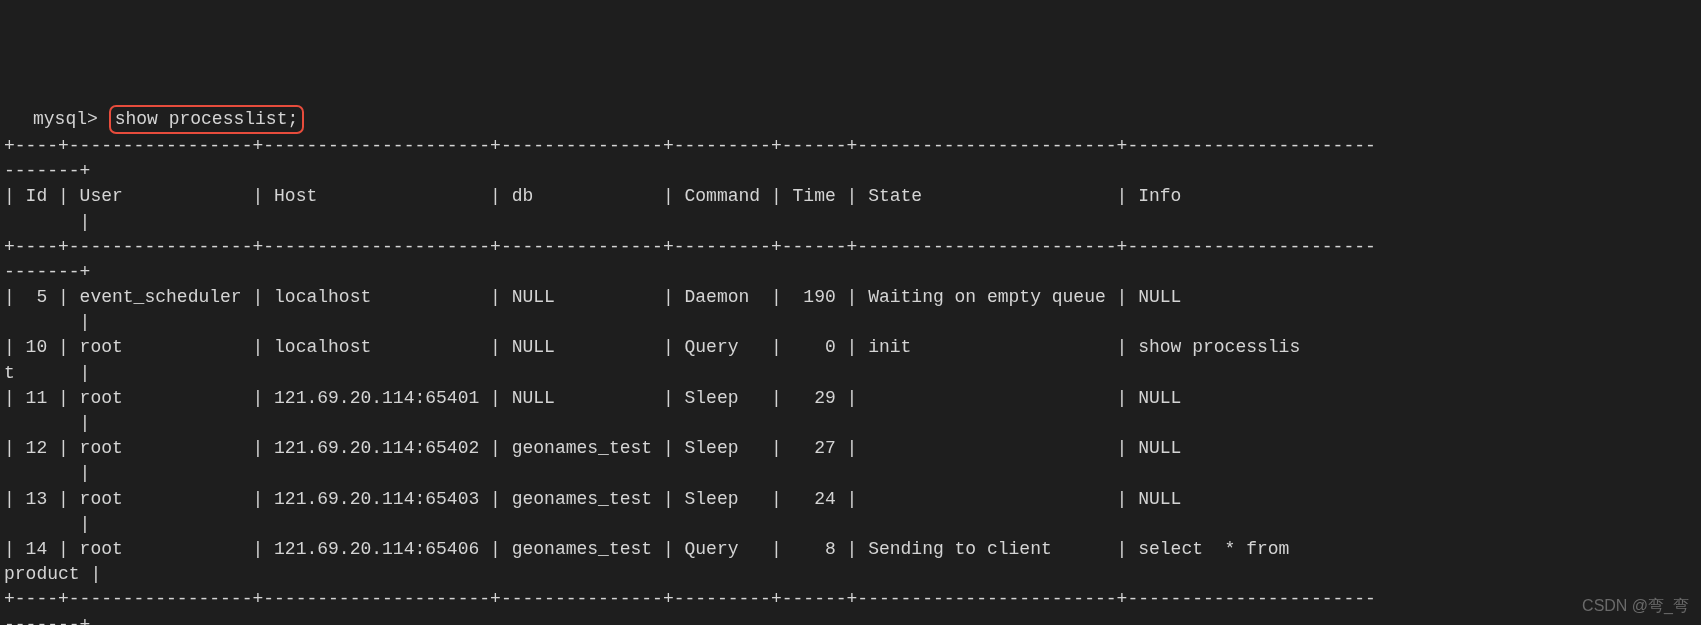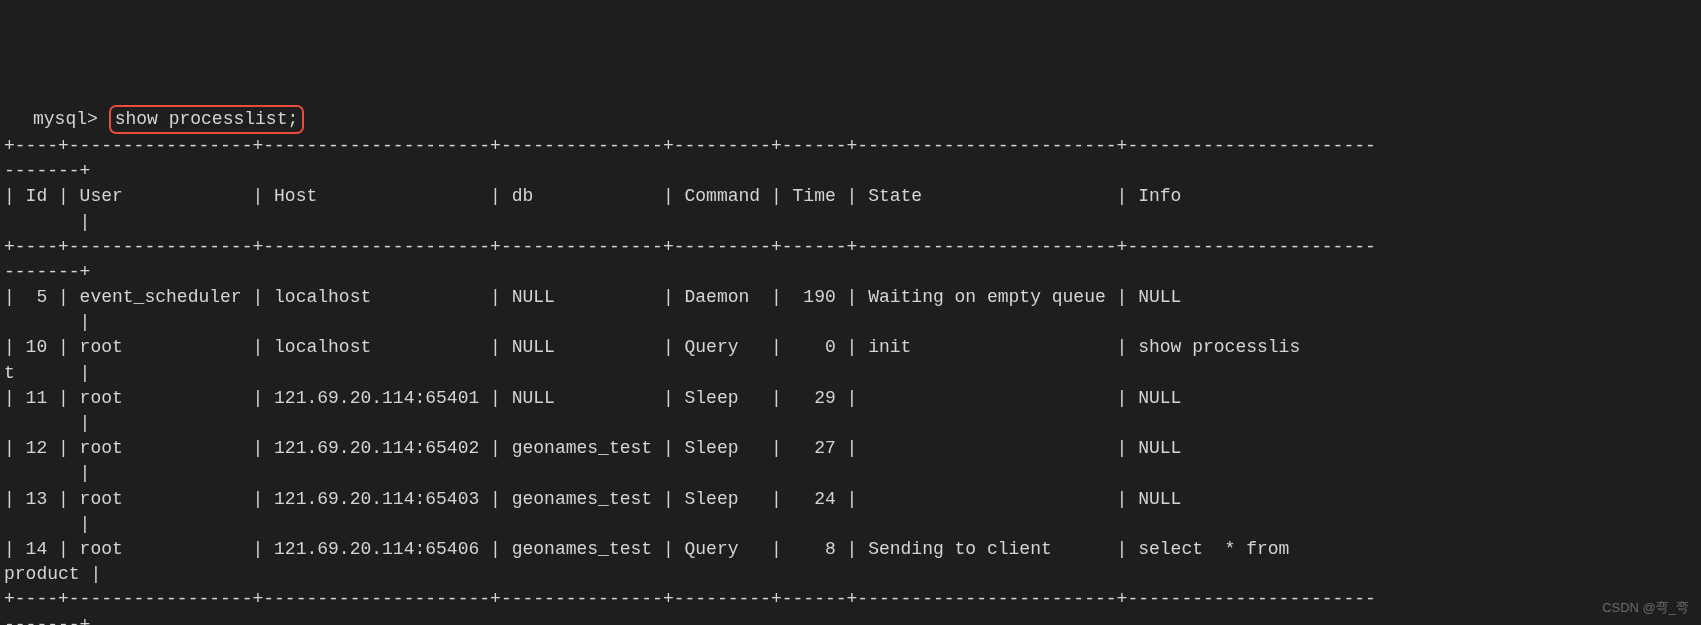--- a/index.html
+++ b/index.html
@@ -28,21 +28,21 @@
       border: 2px solid #e74c3c;
       border-radius: 7px;
       padding: 0 4px;
       display: inline-block;
     }
     .watermark {
       position: absolute;
       bottom: 8px;
       right: 12px;
       color: #6a6a6a;
-      font-size: 13px;
+      font-size: 16px;
       font-family: sans-serif;
     }
   </style>
 </head>
 <body>
 
 
 
 <span class="prompt-line">mysql&gt;</span> <span class="highlight-box"><span>show processlist;</span></span>
 <span>+----+-----------------+---------------------+---------------+---------+------+------------------------+-----------------------

